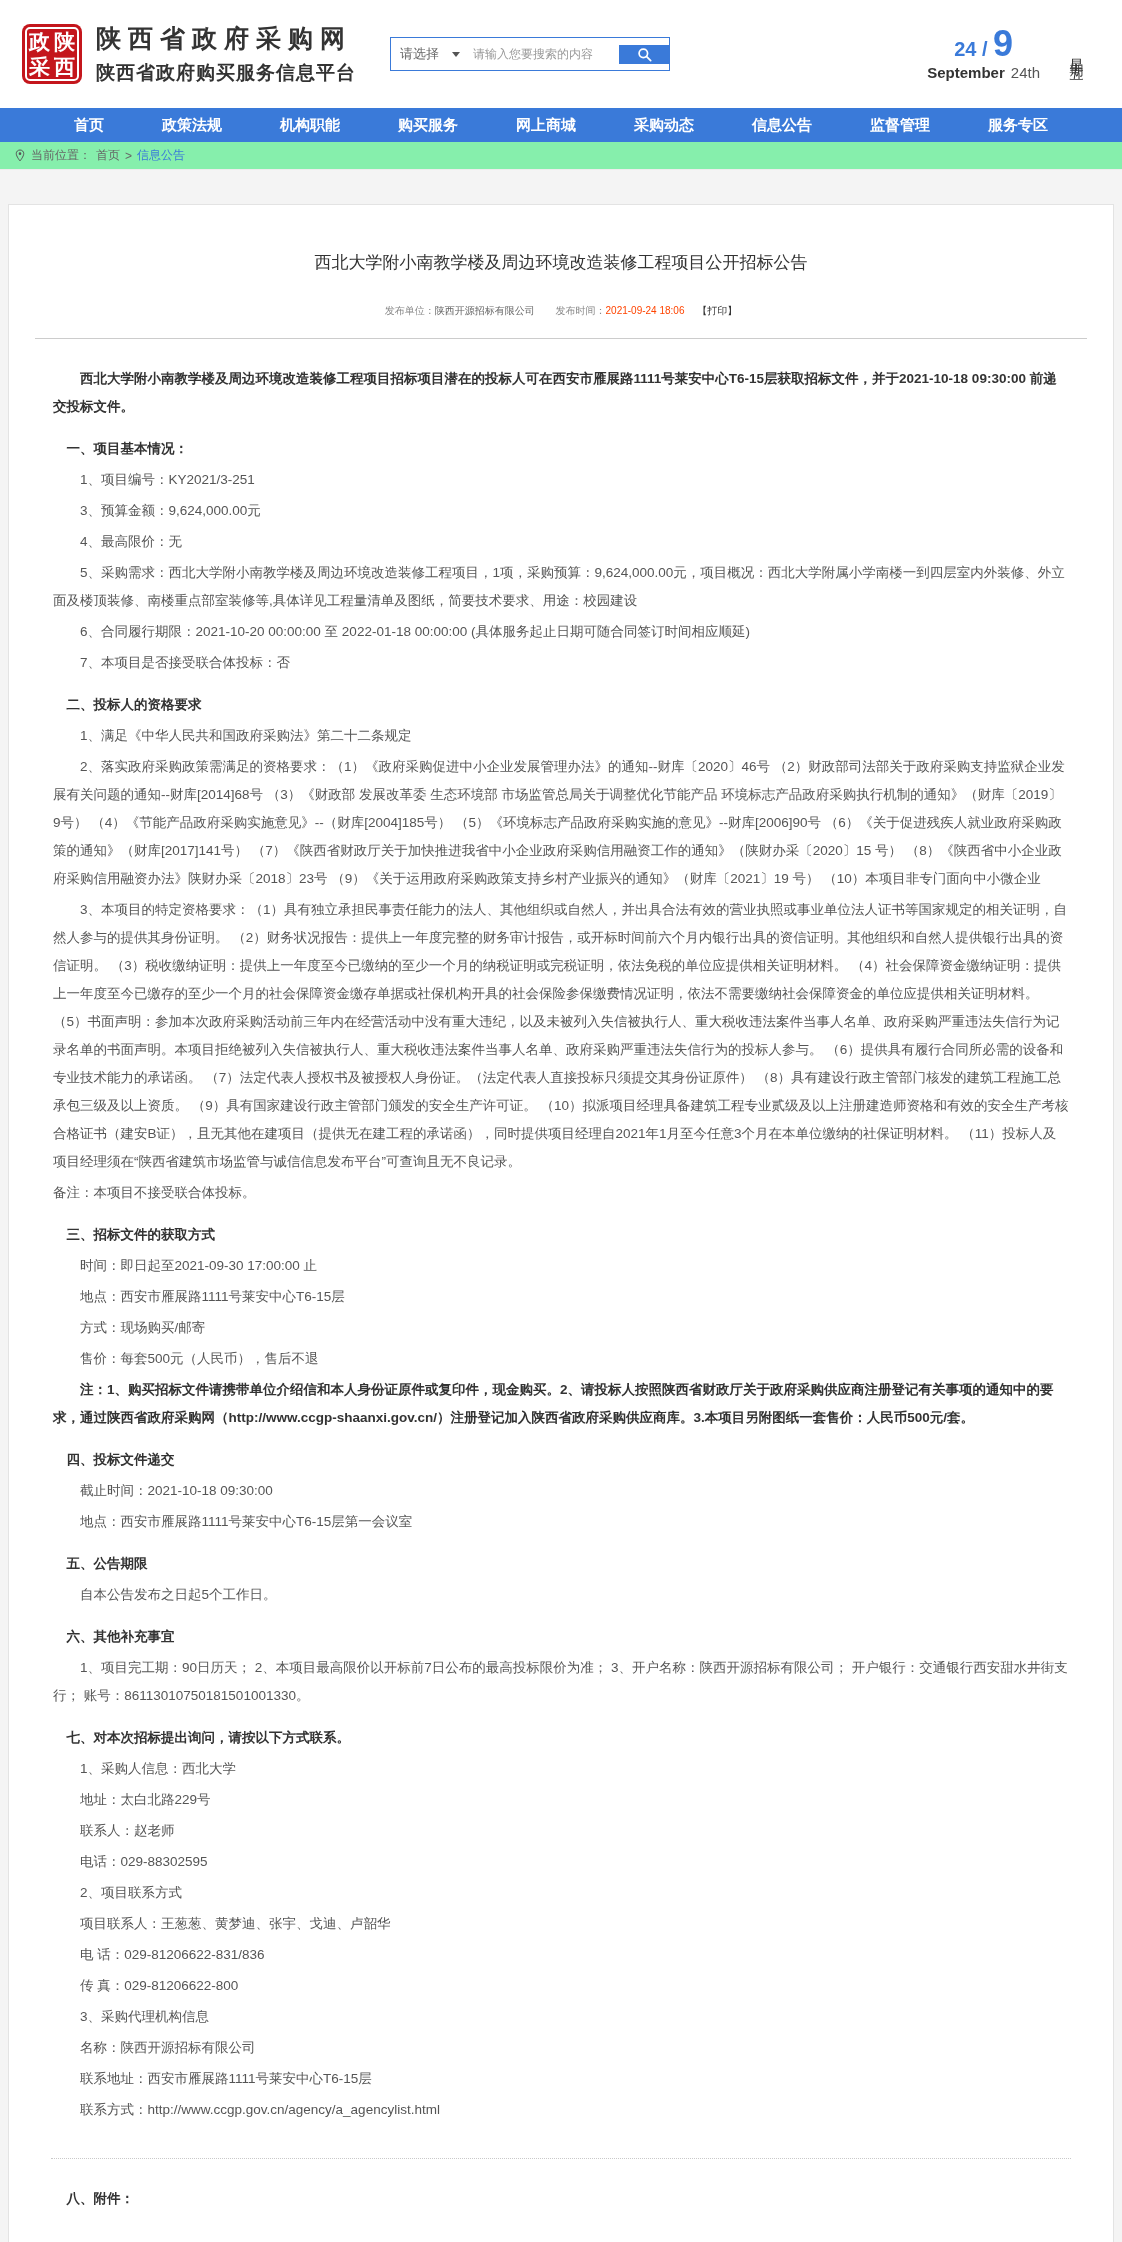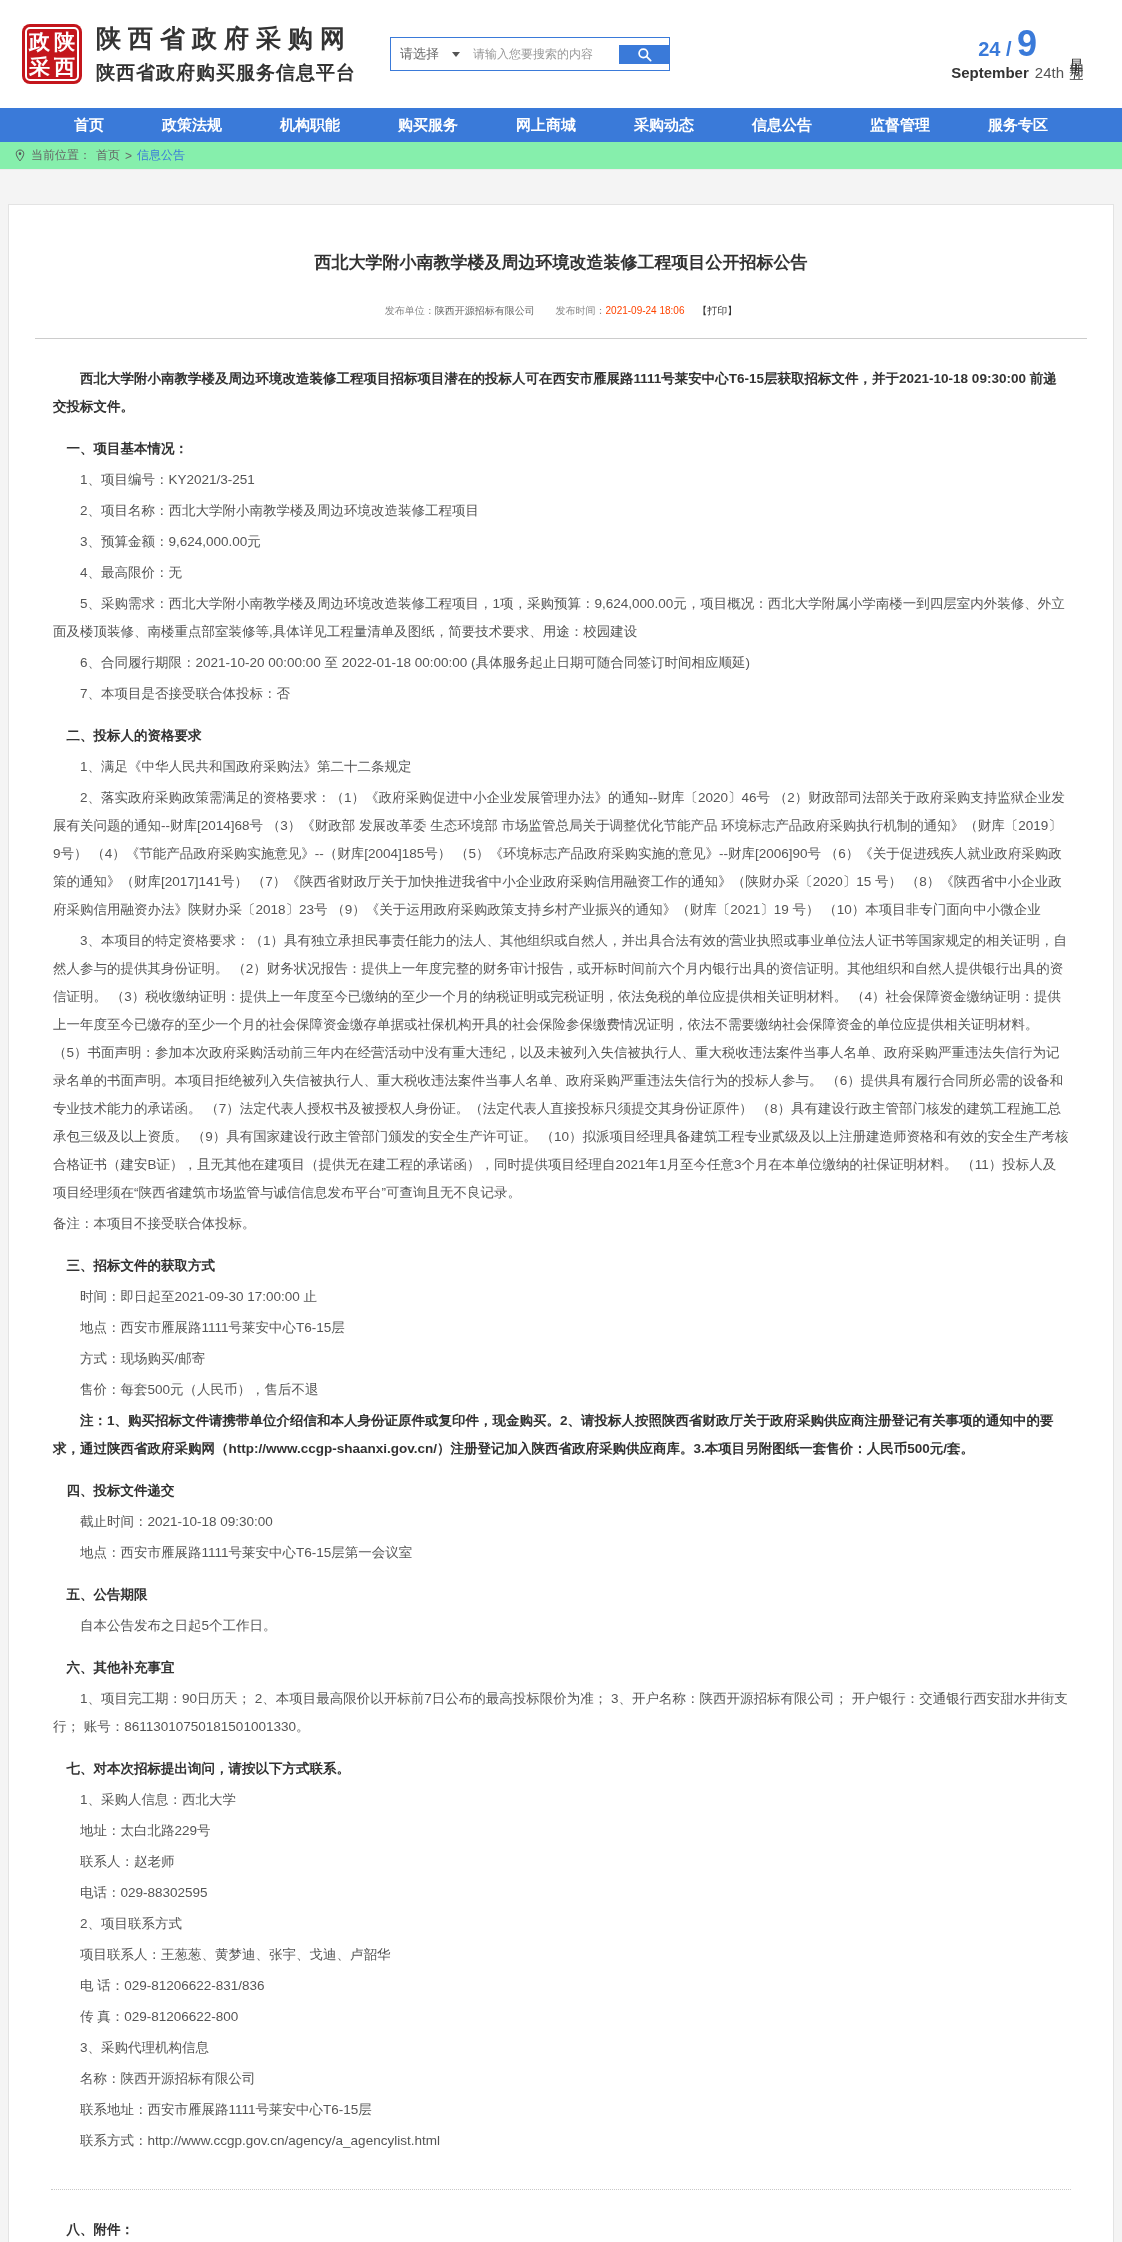--- a/index.html
+++ b/index.html
@@ -19,39 +19,39 @@
   }
   .site-titles { margin-left:14px; }
   .site-title { font-size:25px; font-weight:bold; color:#333; letter-spacing:7px; white-space:nowrap; }
   .site-subtitle { font-size:19px; font-weight:bold; color:#333; letter-spacing:1px; margin-top:5px; white-space:nowrap; }
   .search-box { display:flex; align-items:center; border:1px solid #3a7ad9; height:34px; width:280px; margin-left:34px; background:#fff; }
   .search-select { display:flex; align-items:center; gap:13px; padding:0 9px; font-size:13px; color:#666; cursor:pointer; white-space:nowrap; }
   .caret-down { width:0; height:0; border-left:4px solid transparent; border-right:4px solid transparent; border-top:5px solid #555; }
   .search-input { border:none; outline:none; flex:1; min-width:0; font-size:12px; color:#333; padding:0 4px; }
   .search-input::placeholder { color:#999; }
   .search-btn { width:50px; background:#3a7ad9; border:none; display:flex; align-items:center; justify-content:center; cursor:pointer; }
-  .date-block { margin-left:auto; display:flex; align-items:center; gap:6px; padding-right:16px; }
+  .date-block { margin-left:auto; display:flex; align-items:center; gap:30px; padding-right:16px; }
   .date-numbers { text-align:center; }
   .date-top { color:#3a7ad9; font-weight:bold; line-height:1; white-space:nowrap; }
   .date-dm { font-size:20px; }
   .date-month { font-size:36px; }
   .date-bottom { margin-top:2px; white-space:nowrap; }
   .date-mname { font-size:15px; font-weight:bold; color:#333; }
   .date-ord { font-size:15px; color:#555; margin-left:6px;margin-top:12px; }
   .weekday { writing-mode:vertical-lr; text-orientation:upright; font-size:14px; color:#333; letter-spacing:5px; line-height:1; }
   
   .nav { background:#3a7ad9; height:34px; display:flex; align-items:center; justify-content:space-around; padding:0 45px; }
   .nav-item { color:#fff; font-size:15px; font-weight:bold; text-decoration:none; white-space:nowrap; }
   
   .breadcrumb { background:#86efac; height:28px; display:flex; align-items:center; gap:5px; padding:0 14px; font-size:12px; color:#666; border-bottom:1px solid #ededed; }
   .crumb-link { color:#666; text-decoration:none; }
   .crumb-current { color:#3a7ad9; text-decoration:none; }
   
   .card { background:#fff; margin:34px 8px 0; border:1px solid #e3e3e3; border-bottom:none; padding:28px 44px 40px; min-height:2100px; }
-  .article-title { text-align:center; font-size:17px; font-weight:bold; color:#333; margin:18px 0 0; }
+  .article-title { text-align:center; font-size:17px; font-weight:normal; color:#333; margin:18px 0 0; }
   .article-meta { text-align:center; font-size:10px; color:#888; margin-top:30px; }
   .meta-label { color:#888; }
   .meta-value { color:#666; }
   .meta-gap { display:inline-block; width:18px; }
   .meta-time { color:#ff4400; }
   .meta-print { color:#333; cursor:pointer; margin-left:10px; }
   .meta-divider { border:none; border-top:1px solid #ccc; margin:20px -18px 0; }
   .intro { font-size:13.5px; font-weight:bold; color:#333; line-height:28px; text-indent:2em; margin:26px 0 0; }
   .section { margin-top:14px; }
   .sec-heading { font-size:13.5px; font-weight:bold; color:#333; line-height:28px; text-indent:1em; margin:14px 0 3px; }
@@ -137,21 +137,20 @@
     <span class="meta-label">发布时间：</span><span class="meta-time">2021-09-24 18:06</span>
     <span class="meta-print">【打印】</span>
   </div>
   <hr class="meta-divider">
   <p class="intro">西北大学附小南教学楼及周边环境改造装修工程项目招标项目潜在的投标人可在西安市雁展路1111号莱安中心T6-15层获取招标文件，并于2021-10-18 09:30:00 前递交投标文件。</p>
 
   <div>
       <div class="section">
         <h3 class="sec-heading">一、项目基本情况：</h3>
         <p class="line">1、项目编号：KY2021/3-251</p>
-        <p class="line">2、项目名称：西北大学附小南教学楼及周边环境改造装修工程项目</p>
         <p class="line">3、预算金额：9,624,000.00元</p>
         <p class="line">4、最高限价：无</p>
         <p class="line">5、采购需求：西北大学附小南教学楼及周边环境改造装修工程项目，1项，采购预算：9,624,000.00元，项目概况：西北大学附属小学南楼一到四层室内外装修、外立面及楼顶装修、南楼重点部室装修等,具体详见工程量清单及图纸，简要技术要求、用途：校园建设</p>
         <p class="line">6、合同履行期限：2021-10-20 00:00:00 至 2022-01-18 00:00:00 (具体服务起止日期可随合同签订时间相应顺延)</p>
         <p class="line">7、本项目是否接受联合体投标：否</p>
       </div>
       <div class="section">
         <h3 class="sec-heading">二、投标人的资格要求</h3>
         <p class="line">1、满足《中华人民共和国政府采购法》第二十二条规定</p>
         <p class="line">2、落实政府采购政策需满足的资格要求：（1）《政府采购促进中小企业发展管理办法》的通知--财库〔2020〕46号 （2）财政部司法部关于政府采购支持监狱企业发展有关问题的通知--财库[2014]68号 （3）《财政部 发展改革委 生态环境部 市场监管总局关于调整优化节能产品 环境标志产品政府采购执行机制的通知》（财库〔2019〕9号） （4）《节能产品政府采购实施意见》--（财库[2004]185号） （5）《环境标志产品政府采购实施的意见》--财库[2006]90号 （6）《关于促进残疾人就业政府采购政策的通知》（财库[2017]141号） （7）《陕西省财政厅关于加快推进我省中小企业政府采购信用融资工作的通知》（陕财办采〔2020〕15 号） （8）《陕西省中小企业政府采购信用融资办法》陕财办采〔2018〕23号 （9）《关于运用政府采购政策支持乡村产业振兴的通知》（财库〔2021〕19 号） （10）本项目非专门面向中小微企业</p>

